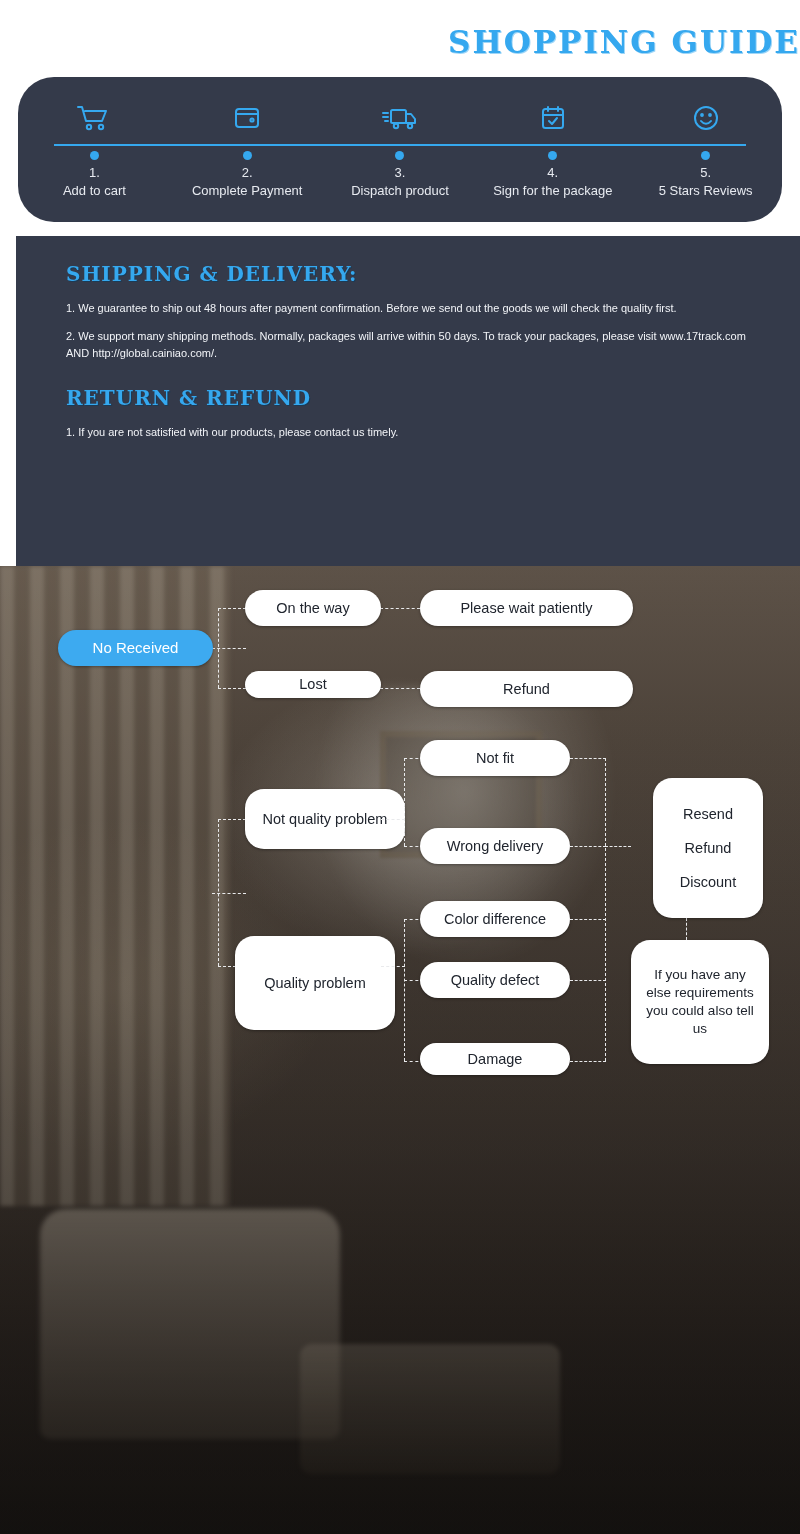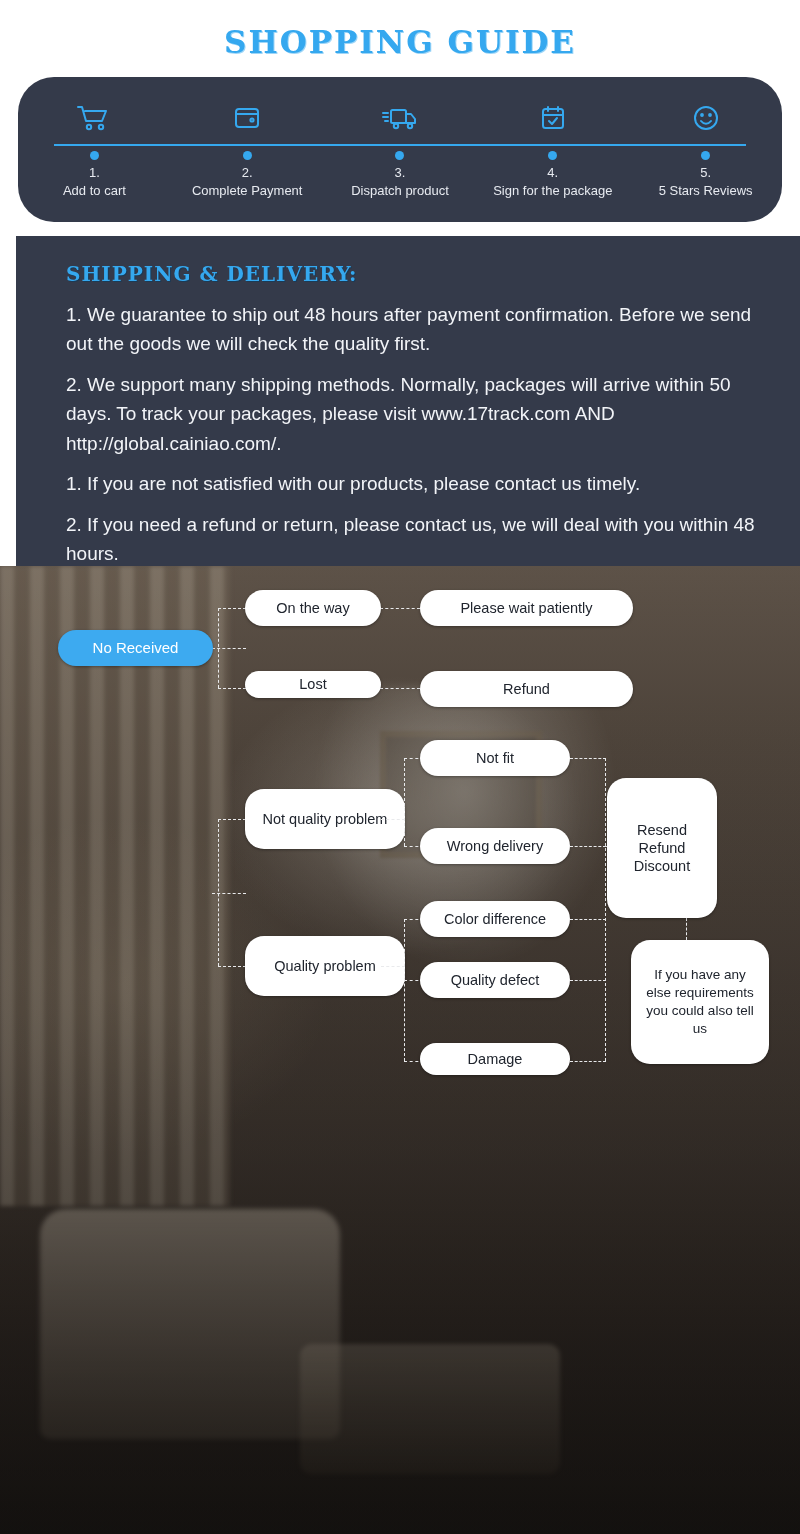--- a/index.html
+++ b/index.html
@@ -16,21 +16,21 @@
   }
 
   
   .guide-section {
     position: relative;
     width: 800px;
     height: 236px;
     background: #ffffff;
   }
   .guide-title {
-    text-align: center;
+    text-align: right;
     color: #35a8ef;
     font-family: "DejaVu Serif", serif;
     font-weight: bold;
     font-size: 31px;
     letter-spacing: 2px;
     padding-top: 24px;
     text-shadow: 1px 1px 0 #9fd6f7;
   }
   .guide-card {
     position: absolute;
@@ -105,21 +105,21 @@
     color: #35a8ef;
     font-family: "DejaVu Serif", serif;
     font-weight: bold;
     font-size: 20px;
     letter-spacing: 1px;
     text-shadow: 1px 1px 0 #1b3a55;
     margin: 0 0 14px 0;
   }
   .policy-head.second { margin-top: 24px; }
   .policy-line {
-    font-size: 19px;
+    font-size: 11px;
     line-height: 1.55;
     margin-bottom: 11px;
     color: #f2f4f8;
   }
 
   
   .flow-section {
     position: relative;
     width: 800px;
     height: 968px;
@@ -285,22 +285,22 @@
       </div>
 
     </div>
   </div>
 </div>
 
 <div class="policy-section">
   <div class="policy-head">SHIPPING &amp; DELIVERY:</div>
   <div class="policy-line">1. We guarantee to ship out 48 hours after payment confirmation. Before we send out the goods we will check the quality first.</div>
   <div class="policy-line">2. We support many shipping methods. Normally, packages will arrive within 50 days. To track your packages, please visit www.17track.com AND http://global.cainiao.com/.</div>
+  <div class="policy-head second">RETURN &amp; REFUND</div>
   <div class="policy-line">1. If you are not satisfied with our products, please contact us timely.</div>
-  <div class="policy-line">2. If you need a refund or return, please contact us, we will deal with you within 48 hours.</div>
 </div>
 
 <div class="flow-section">
   <div class="photo-bg">
     <div class="photo-frame"></div>
     <div class="photo-sofa"></div>
     <div class="photo-table"></div>
   </div>
   <div class="photo-shade"></div>
 
@@ -318,21 +318,21 @@
     <div class="pill" style="left:420px; top:24px; width:213px; height:36px;">Please wait patiently</div>
     <div class="pill" style="left:245px; top:105px; width:136px; height:27px;">Lost</div>
     <div class="pill" style="left:420px; top:105px; width:213px; height:36px;">Refund</div>
 
     <div class="conn" style="left:218px; top:253px; width:1px; height:147px; border-left-width:1px;"></div>
     <div class="conn" style="left:212px; top:327px; width:34px; height:1px; border-top-width:1px;"></div>
     <div class="conn" style="left:218px; top:253px; width:28px; height:1px; border-top-width:1px;"></div>
     <div class="conn" style="left:218px; top:400px; width:28px; height:1px; border-top-width:1px;"></div>
 
     <div class="pill multi" style="left:245px; top:223px; width:136px; height:60px; padding:0 12px;">Not quality problem</div>
-    <div class="pill multi" style="left:245px; top:370px; width:136px; height:60px; padding:0 12px;">Quality problem</div>
+    <div class="pill multi" style="left:235px; top:370px; width:136px; height:60px; padding:17px 12px;">Quality problem</div>
 
     <div class="conn" style="left:404px; top:192px; width:1px; height:88px; border-left-width:1px;"></div>
     <div class="conn" style="left:381px; top:253px; width:24px; height:1px; border-top-width:1px;"></div>
     <div class="conn" style="left:404px; top:192px; width:20px; height:1px; border-top-width:1px;"></div>
     <div class="conn" style="left:404px; top:280px; width:20px; height:1px; border-top-width:1px;"></div>
 
     <div class="pill" style="left:420px; top:174px; width:150px; height:36px;">Not fit</div>
     <div class="pill" style="left:420px; top:262px; width:150px; height:36px;">Wrong delivery</div>
 
     <div class="conn" style="left:404px; top:353px; width:1px; height:142px; border-left-width:1px;"></div>
@@ -347,21 +347,21 @@
 
     <div class="conn" style="left:605px; top:192px; width:1px; height:303px; border-left-width:1px;"></div>
     <div class="conn" style="left:570px; top:192px; width:36px; height:1px; border-top-width:1px;"></div>
     <div class="conn" style="left:570px; top:280px; width:36px; height:1px; border-top-width:1px;"></div>
     <div class="conn" style="left:570px; top:353px; width:36px; height:1px; border-top-width:1px;"></div>
     <div class="conn" style="left:570px; top:414px; width:36px; height:1px; border-top-width:1px;"></div>
     <div class="conn" style="left:570px; top:495px; width:36px; height:1px; border-top-width:1px;"></div>
     <div class="conn" style="left:605px; top:280px; width:26px; height:1px; border-top-width:1px;"></div>
     <div class="conn" style="left:686px; top:352px; width:1px; height:22px; border-left-width:1px;"></div>
 
-    <div class="pill multi" style="left:607px; top:212px; width:110px; height:140px; flex-direction:column; ">
+    <div class="pill multi" style="left:653px; top:212px; width:110px; height:140px; flex-direction:column; gap:16px;">
       <span>Resend</span>
       <span>Refund</span>
       <span>Discount</span>
     </div>
 
     <div class="pill multi" style="left:631px; top:374px; width:110px; height:124px; padding:0 14px; font-size:13.5px; line-height:1.35;">If you have any else requirements you could also tell us</div>
 
   </div>
 
 </div>

